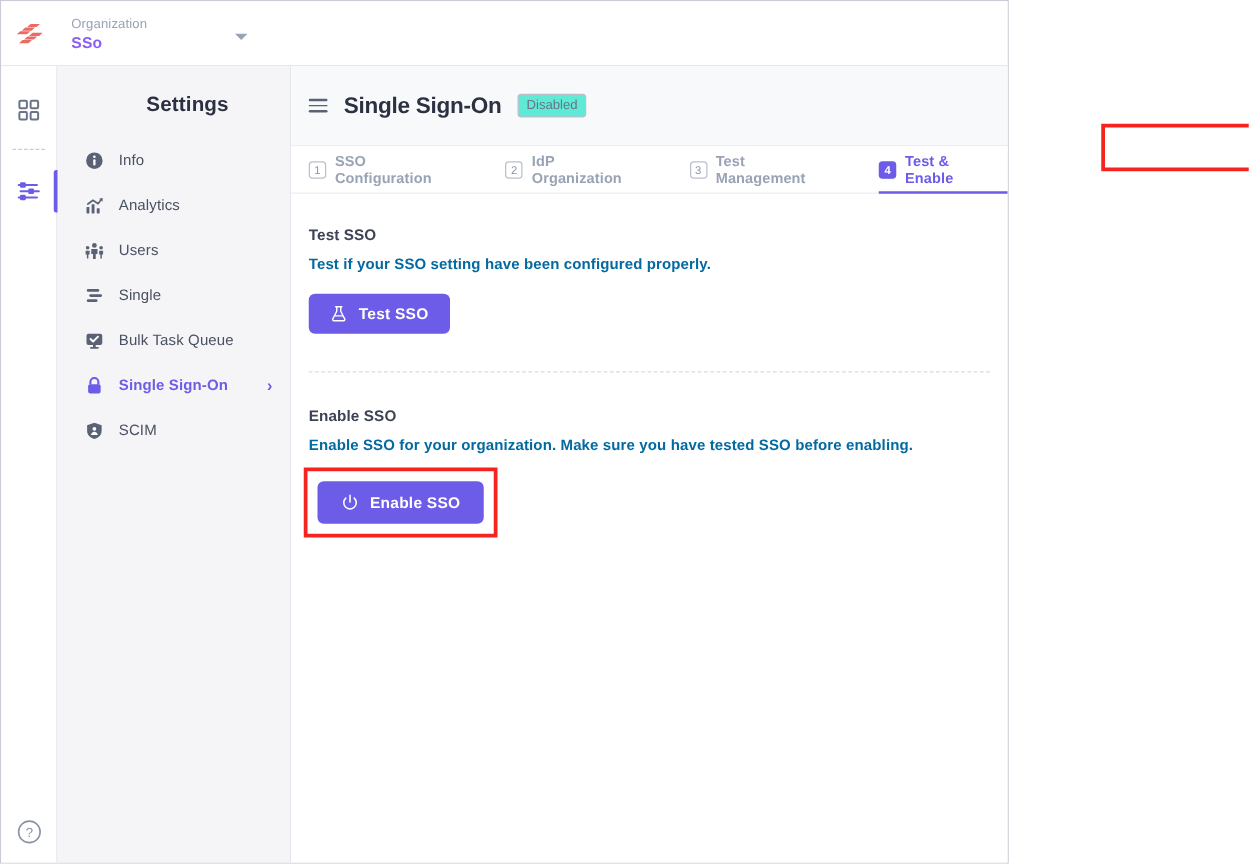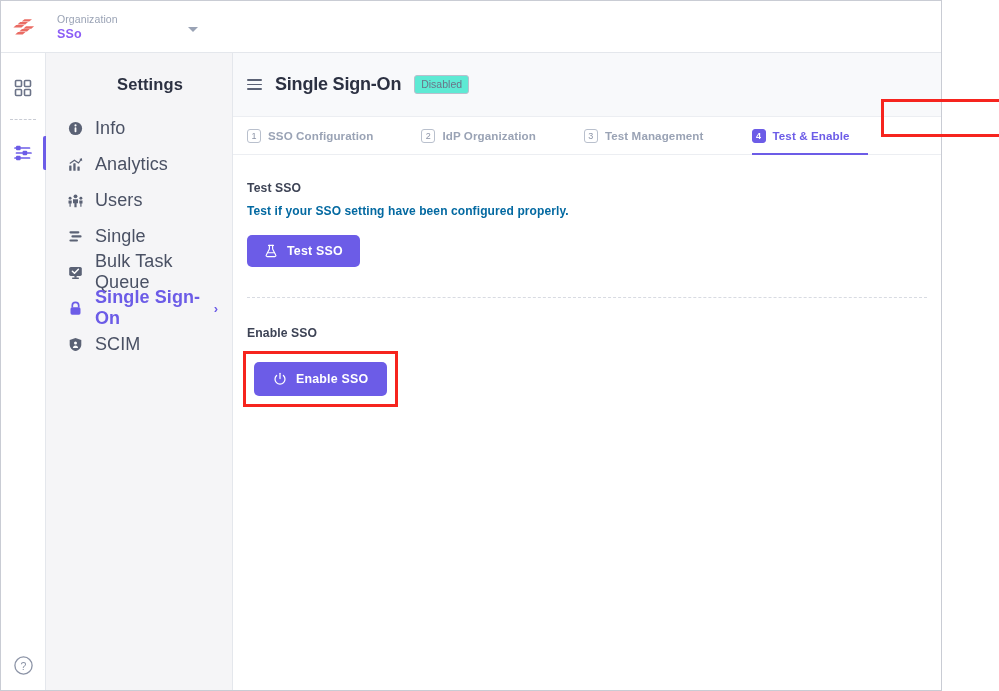--- a/index.html
+++ b/index.html
@@ -4,21 +4,21 @@
 <style>
   * { box-sizing: border-box; margin: 0; padding: 0; }
   html, body {
     width: 999px; height: 691px;
     background: #ffffff;
     font-family: "Liberation Sans", sans-serif;
     overflow: hidden;
   }
   .app {
     position: relative;
-    width: 942px; height: 691px;
+    width: 807px; height: 691px;
     background: #ffffff;
     border: 1px solid #c9ccd4;
     display: flex;
     flex-direction: column;
   }
 
   
   .topbar {
     height: 52px;
     flex: 0 0 52px;
@@ -99,21 +99,21 @@
   }
   .nav-item {
     display: flex; align-items: center;
     height: 36px;
     padding: 0 14px 0 22px;
     gap: 12px;
     cursor: pointer;
     position: relative;
   }
   .nav-item .nav-label {
-    font-size: 18px; color: #4a5164; letter-spacing: .1px;
+    font-size: 12px; color: #4a5164; letter-spacing: .1px;
   }
   .nav-item.active .nav-label { color: #6c5ce7; font-weight: bold; }
   .nav-icon { width: 15px; height: 15px; display: flex; align-items: center; justify-content: center; flex: 0 0 15px; }
   .nav-chevron { margin-left: auto; color: #6c5ce7; font-size: 13px; font-weight: bold; }
 
   
   .main { flex: 1 1 auto; display: flex; flex-direction: column; min-width: 0; background: #ffffff; }
 
   .main-header {
     height: 64px; flex: 0 0 64px;
@@ -422,20 +422,21 @@
               </svg>
               <span>Test SSO</span>
             </button>
           </div>
         </div>
 
         <div class="dashed-sep"></div>
 
         <div class="enable-block">
           <div class="section-title">Enable SSO</div>
+          <div class="section-desc">Enable SSO for your organization. Make sure you have tested SSO before enabling.</div>
           <div class="hl-enable">
             <button class="btn">
               <svg width="14" height="14" viewBox="0 0 14 14">
                 <g fill="none" stroke="#ffffff" stroke-width="1.25" stroke-linecap="round">
                   <path d="M3.6 3.5a5.0 5.0 0 1 0 6.8 0"></path>
                   <line x1="7" y1="1.3" x2="7" y2="6.5"></line>
                 </g>
               </svg>
               <span>Enable SSO</span>
             </button>

